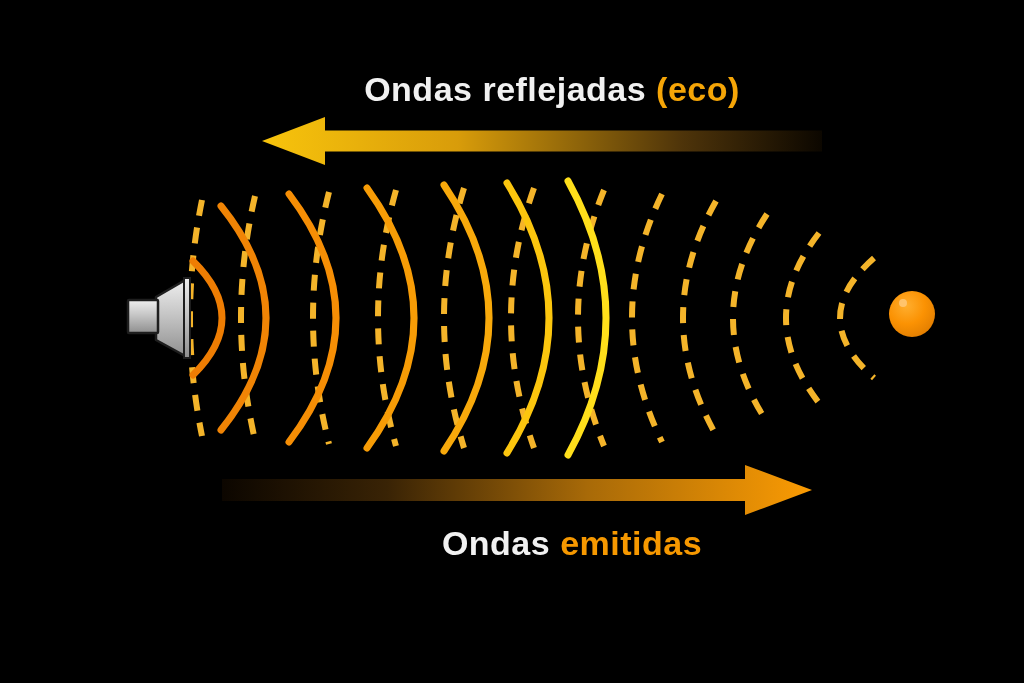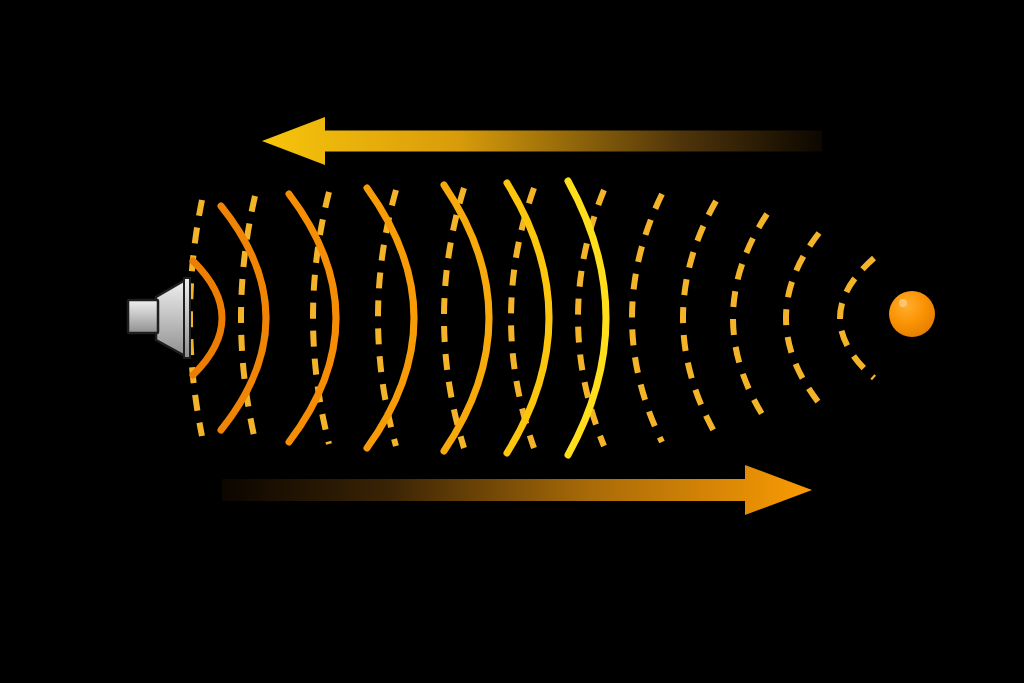--- a/index.html
+++ b/index.html
@@ -81,15 +81,23 @@
         <polygon points="156,297 187,279 187,357 156,340" fill="url(#spkGrad)" stroke="#1e1e1e" stroke-width="2.5" stroke-linejoin="round"></polygon>
         <rect x="184" y="278" width="6" height="80" fill="url(#spkGrad)" stroke="#1e1e1e" stroke-width="2"></rect>
         <rect x="128" y="300" width="30" height="33" fill="url(#spkGrad)" stroke="#1e1e1e" stroke-width="2.5" rx="1"></rect>
       </g>
       <g>
         <circle cx="912" cy="314" r="23" fill="url(#ballGrad)"></circle>
         <circle cx="903" cy="303" r="4" fill="#ffc97a" opacity="0.85"></circle>
       </g>
     </svg>
 
+  <div class="caption caption-top">
+    <span style="color: rgb(241, 241, 241);">Ondas reflejadas</span>
+    <span style="color: rgb(245, 165, 7);">(eco)</span>
+  </div>
 
+  <div class="caption caption-bottom">
+    <span style="color: rgb(241, 241, 241);">Ondas</span>
+    <span style="color: rgb(246, 152, 0);">emitidas</span>
+  </div>
 
 </div>
 
 </body></html>

